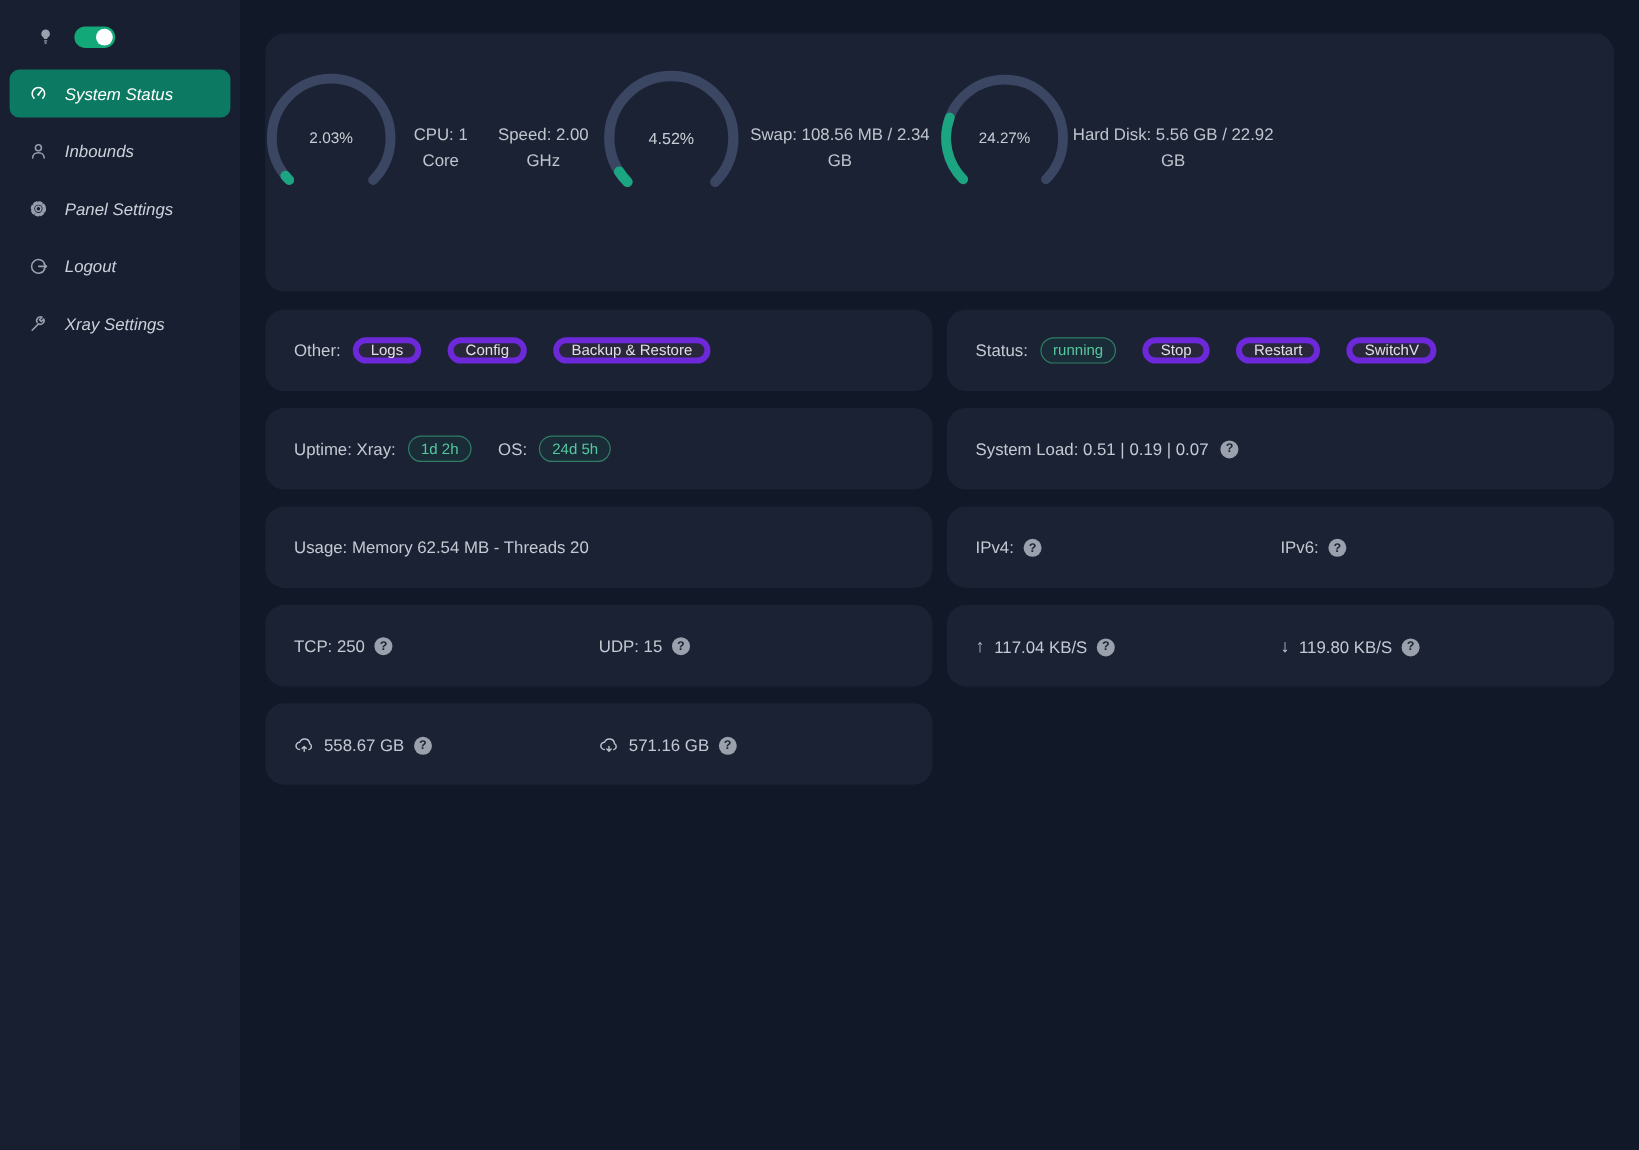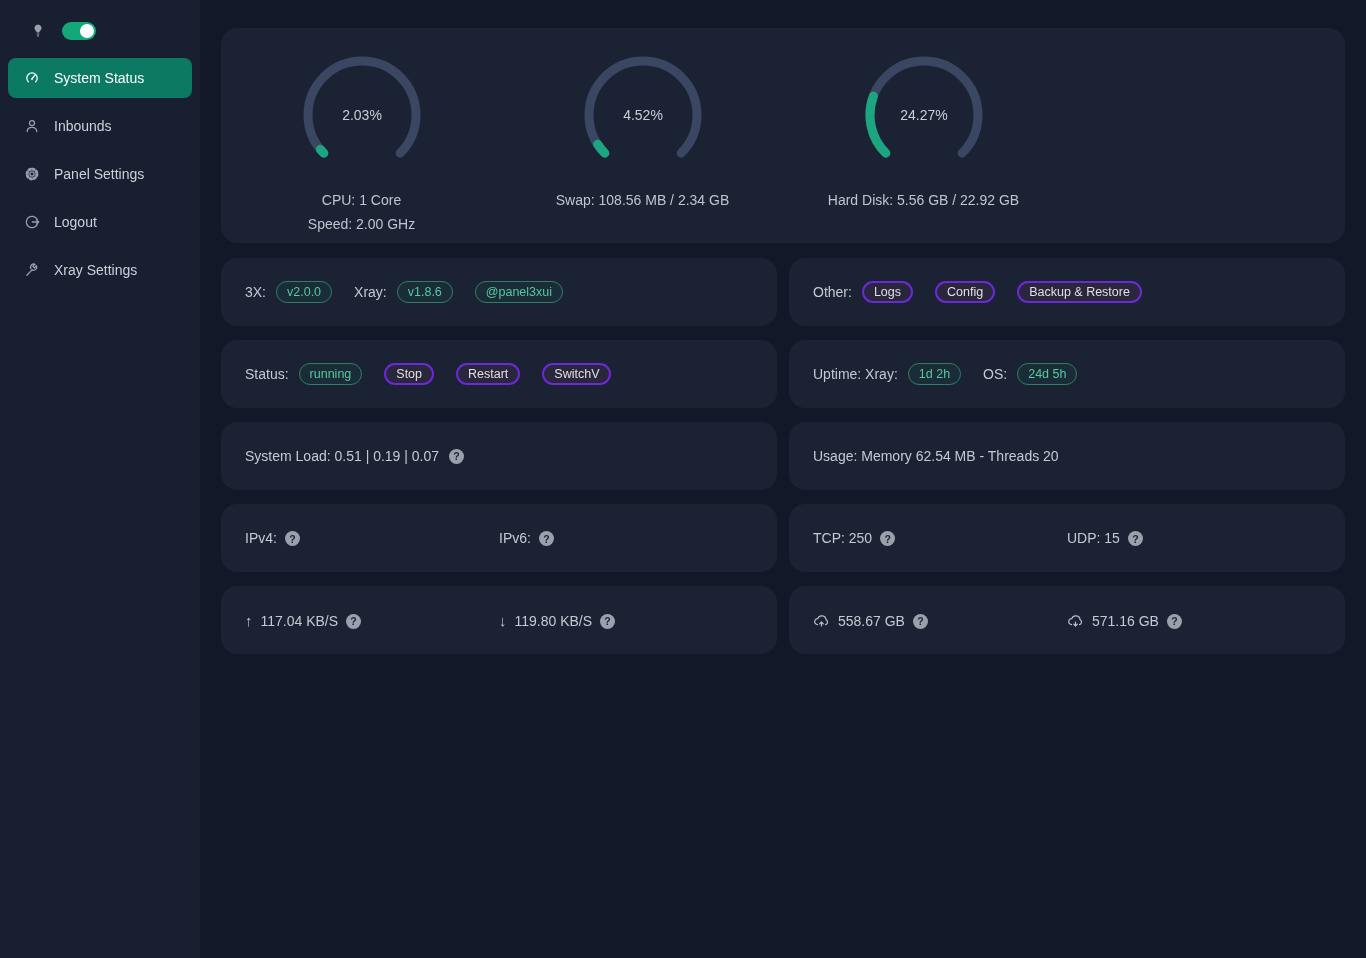--- a/index.html
+++ b/index.html
@@ -19,58 +19,58 @@
   .sidebar-top { display:flex; align-items:center; gap:16px; padding:22px 0 10px 30px; }
   .bulb-icon svg { display:block; }
   .toggle {
     width:34px; height:18px; border-radius:9px; background:#12a877;
     position:relative; cursor:pointer; display:inline-block;
   }
   .toggle .knob {
     position:absolute; top:2px; right:2px; width:14px; height:14px;
     border-radius:50%; background:#fff;
   }
-  .nav { margin-top:8px; }
+  .nav { margin-top:8px;font-style:italic; }
   .nav-item {
     display:flex; align-items:center; gap:14px;
     height:40px; margin:8px 8px; padding:0 16px;
     border-radius:8px; color:#ccd0d9; cursor:pointer;
   }
   .nav-item .nav-icon { display:flex; width:16px; height:16px; }
   .nav-item .nav-icon svg { stroke:#99a0ad; }
   .nav-item .nav-icon svg .fillpart { fill:#99a0ad; }
   .nav-item.active { background:#0c7a63; color:#ffffff; }
   .nav-item.active .nav-icon svg { stroke:#ffffff; }
   .nav-item.active .nav-icon svg .fillpart { fill:#ffffff; }
 
   
   .main { flex:1; padding:28px 21px 0 21px; }
   .card { background:#1a2234; border-radius:16px; }
 
   .overview { height:215px; margin-bottom:15px; }
   .gauges { display:grid; grid-template-columns:repeat(4,1fr); padding-top:27px; }
-  .gauge-col { display:flex; flex-direction:column; align-items:center; }
+  .gauge-col { display:flex; flex-direction:row; align-items:center; }
   .gauge-line { color:#c0c4cd; line-height:21px; margin-top:3px; text-align:center; }
   .gauge-col svg { margin-bottom:12px; }
 
   .grid { display:grid; grid-template-columns:1fr 1fr; gap:14px 12px; }
   .row-card { height:68px; display:flex; align-items:center; padding:0 24px; }
   .row-card .gap { display:flex; align-items:center; gap:10px; width:100%; }
   .half { flex:1; display:flex; align-items:flex-end; gap:8px; }
   .lbl { color:#c5c9d2; white-space:nowrap; }
 
   .badge {
     display:inline-flex; align-items:center; height:22px; padding:0 10px;
     border-radius:11px; font-size:12.5px; white-space:nowrap; cursor:pointer;
   }
   .badge.green {
     color:#55c89e; border:1px solid #2e7d64; background:rgba(46,160,122,0.08);
   }
   .badge.pink {
-    color:#e3dce3; border:2px solid #6d28d9; background:rgba(170,84,126,0.10);
+    color:#e3dce3; border:5px solid #6d28d9; background:rgba(170,84,126,0.10);
   }
   .spacer6 { width:2px; }
 
   .qicon {
     width:15px; height:15px; border-radius:50%; background:#9aa0ac;
     color:#1a2234; font-size:10.5px; font-weight:bold; flex-shrink:0;
     display:inline-flex; align-items:center; justify-content:center; cursor:pointer;
   }
   .arrow { color:#bdc1ca; font-size:15px; }
   .cloud-icon { display:inline-flex; width:17px; height:17px; }
@@ -177,31 +177,20 @@
               <path d="M 21.81623381592643 98.18376618407356 A 54 54 0 0 1 9.429280076835212 41.06320284597144" fill="none" stroke="#1ca581" stroke-width="9" stroke-linecap="round"></path>
               <text x="60" y="65" text-anchor="middle" fill="#c9cdd5" font-size="14" font-family="Liberation Sans, sans-serif">24.27%</text>
             </svg>
             <div class="gauge-line">Hard Disk: 5.56 GB / 22.92 GB</div>
           </div>
         </div>
     </section>
 
     <div class="grid">
 
-      <section class="card row-card">
-        <div class="gap">
-          <span class="lbl">3X:</span>
-          <span class="badge green">v2.0.0</span>
-          <span class="spacer6"></span>
-          <span class="lbl">Xray:</span>
-          <span class="badge green">v1.8.6</span>
-          <span class="spacer6"></span>
-          <span class="badge green">@panel3xui</span>
-        </div>
-      </section>
 
       <section class="card row-card">
         <div class="gap">
           <span class="lbl">Other:</span>
           <span class="badge pink">Logs</span>
           <span class="spacer6"></span>
           <span class="badge pink">Config</span>
           <span class="spacer6"></span>
           <span class="badge pink">Backup &amp; Restore</span>
         </div>

